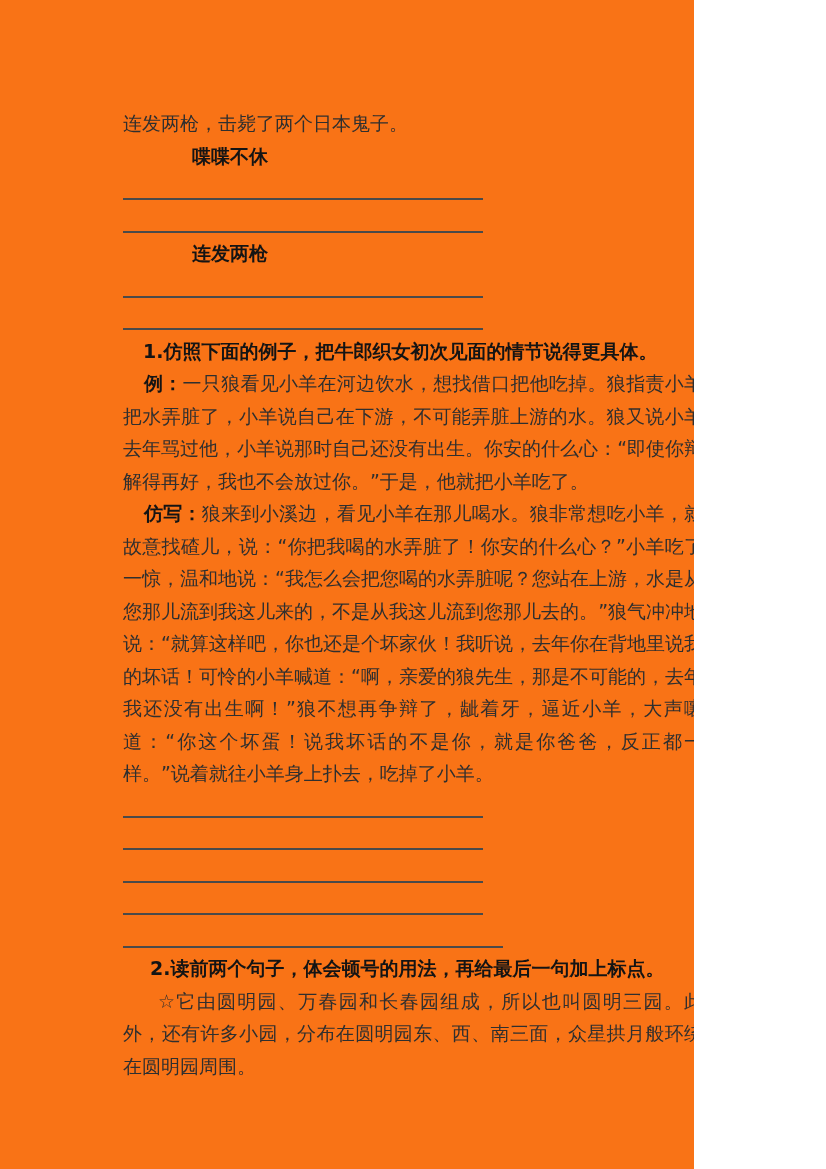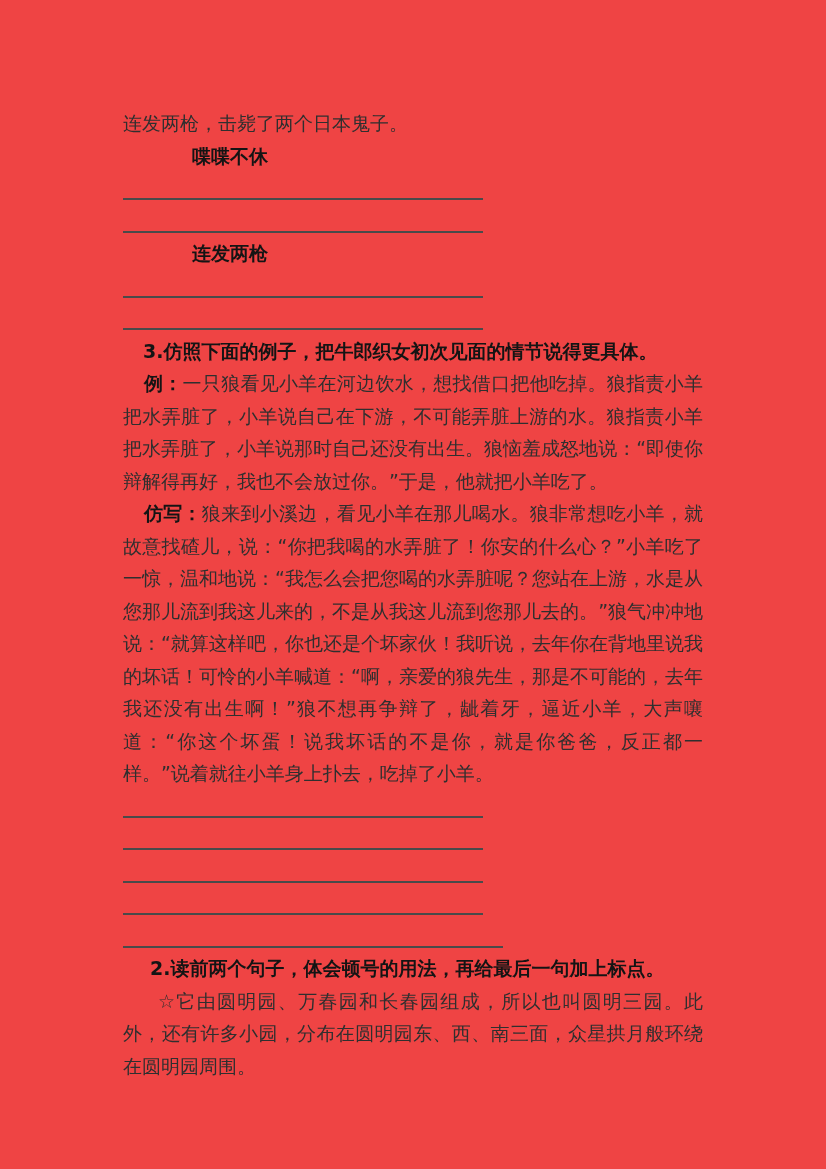--- a/index.html
+++ b/index.html
@@ -2,23 +2,23 @@
 <html><head>
 <meta charset="utf-8">
 <style>
   html, body {
     margin: 0;
     padding: 0;
     background: #ffffff;
   }
   .page {
     position: relative;
-    width: 826px;
+    width: 694px;
     height: 1169px;
-    background: #ef4444;
+    background: #f97316;
     overflow: hidden;
     font-family: "DejaVu Sans", sans-serif;
   }
   .content {
     position: absolute;
     left: 123px;
     top: 107px;
     width: 580px;
     color: #2f2f2f;
     font-size: 19px;
@@ -75,23 +75,23 @@
     <p class="word-label">喋喋不休</p>
 
     <div class="answer-line"></div>
     <div class="answer-line"></div>
 
     <p class="word-label">连发两枪</p>
 
     <div class="answer-line"></div>
     <div class="answer-line"></div>
 
-    <p class="q-title">3.仿照下面的例子，把牛郎织女初次见面的情节说得更具体。</p>
+    <p class="q-title">1.仿照下面的例子，把牛郎织女初次见面的情节说得更具体。</p>
 
-    <p class="para"><b>例：</b><span>一只狼看见小羊在河边饮水，想找借口把他吃掉。狼指责小羊把水弄脏了，小羊说自己在下游，不可能弄脏上游的水。狼指责小羊把水弄脏了，小羊说那时自己还没有出生。狼恼羞成怒地说：“即使你辩解得再好，我也不会放过你。”于是，他就把小羊吃了。</span></p>
+    <p class="para"><b>例：</b><span>一只狼看见小羊在河边饮水，想找借口把他吃掉。狼指责小羊把水弄脏了，小羊说自己在下游，不可能弄脏上游的水。狼又说小羊去年骂过他，小羊说那时自己还没有出生。你安的什么心：“即使你辩解得再好，我也不会放过你。”于是，他就把小羊吃了。</span></p>
 
     <p class="para"><b>仿写：</b><span>狼来到小溪边，看见小羊在那儿喝水。狼非常想吃小羊，就故意找碴儿，说：“你把我喝的水弄脏了！你安的什么心？”小羊吃了一惊，温和地说：“我怎么会把您喝的水弄脏呢？您站在上游，水是从您那儿流到我这儿来的，不是从我这儿流到您那儿去的。”狼气冲冲地说：“就算这样吧，你也还是个坏家伙！我听说，去年你在背地里说我的坏话！可怜的小羊喊道：“啊，亲爱的狼先生，那是不可能的，去年我还没有出生啊！”狼不想再争辩了，龇着牙，逼近小羊，大声嚷道：“你这个坏蛋！说我坏话的不是你，就是你爸爸，反正都一样。”说着就往小羊身上扑去，吃掉了小羊。</span></p>
 
 
     <div class="answer-line"></div>
     <div class="answer-line"></div>
     <div class="answer-line"></div>
     <div class="answer-line"></div>
     <div class="answer-line wide"></div>
 

